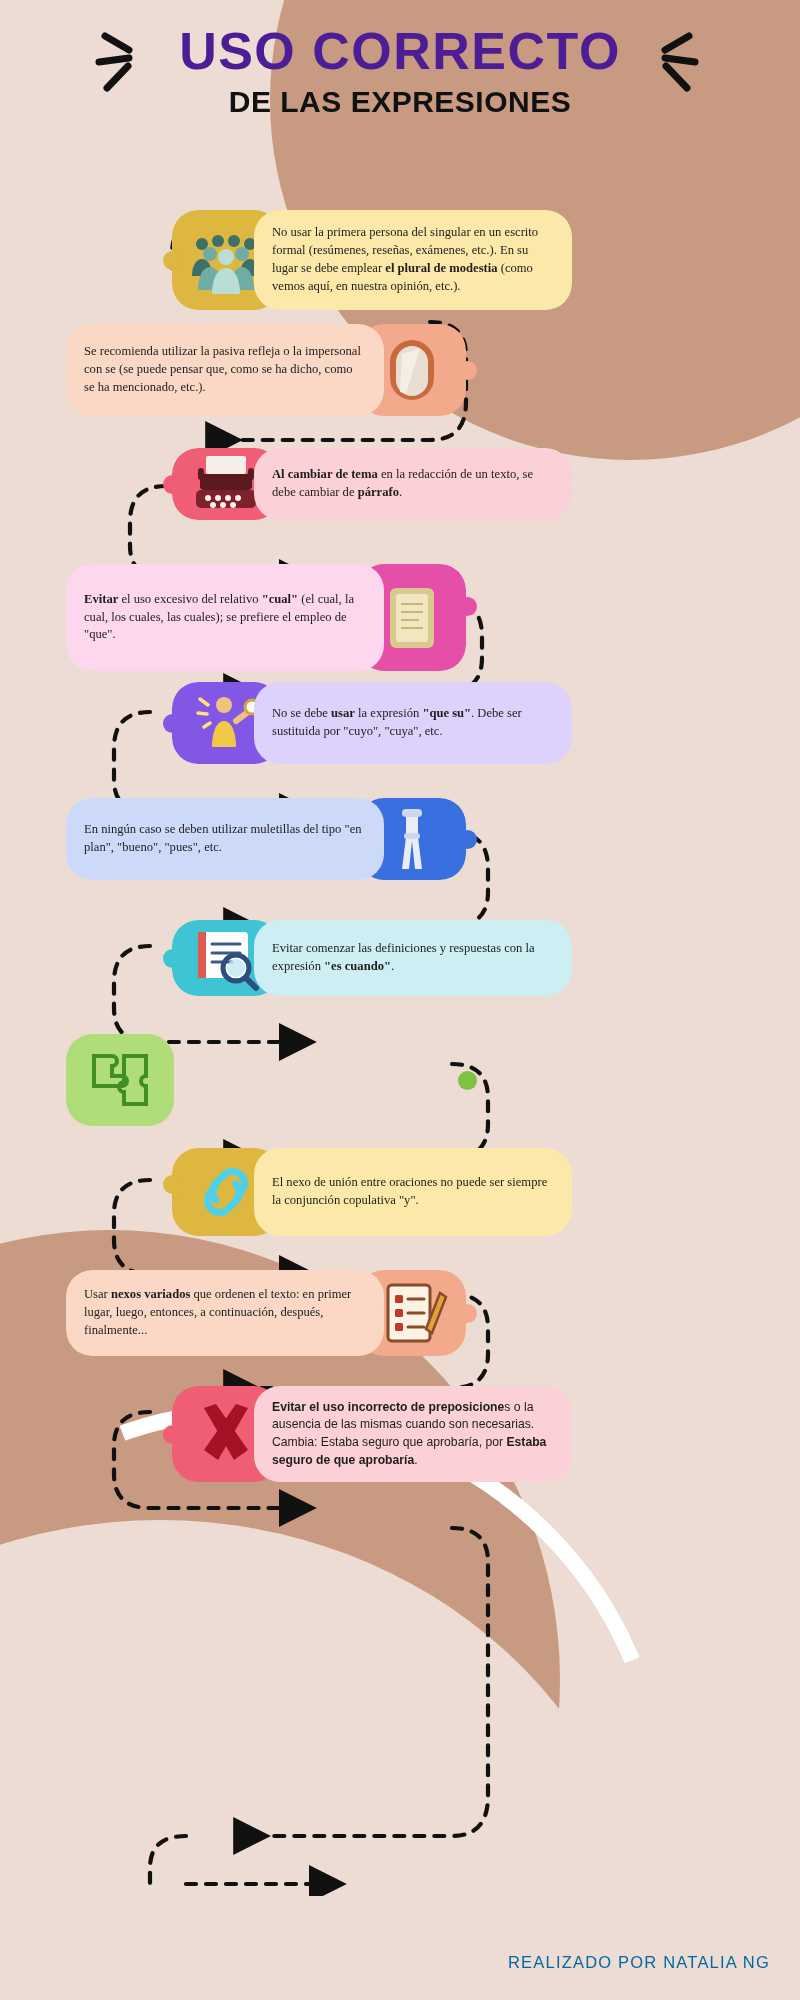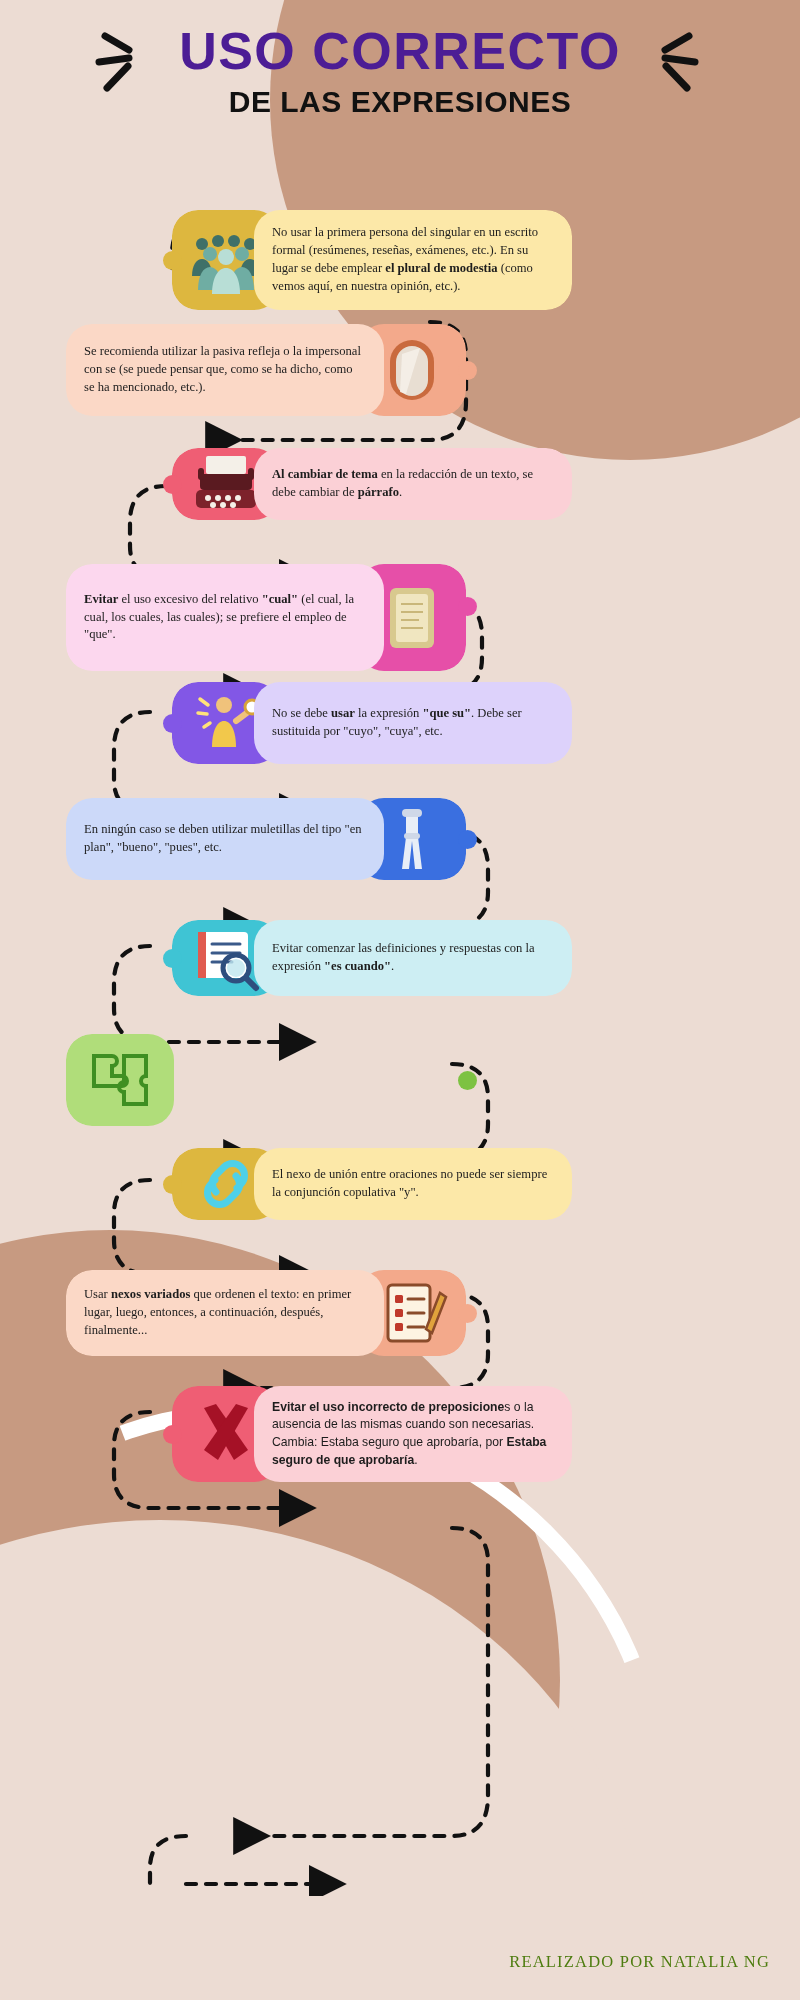--- a/index.html
+++ b/index.html
@@ -103,22 +103,22 @@
 
   
   .node{
     position:absolute;width:19px;height:19px;border-radius:50%;
     z-index:4;
   }
 
   
   .footer{
     position:absolute;right:30px;bottom:28px;
-    font-family:Liberation Serif, serif;
-    font-size:16.5px;letter-spacing:1.2px;color:#4d7c0f;margin-top:28px;
+    font-family:Liberation Sans, sans-serif;
+    font-size:16.5px;letter-spacing:1.2px;color:#0369a1;margin-top:28px;
   }
 </style>
 </head>
 <body>
 
 <div id="page">
 
   <div class="bg-blob-top"></div>
   <div class="bg-blob-bottom"></div>
   <div class="bg-blob-mask"></div>
@@ -330,21 +330,21 @@
           <div class="icon-pane" style="background: rgb(176, 221, 122);">
             <svg width="72" height="72" viewBox="0 0 72 72">
               <g fill="none" stroke="#3f8f22" stroke-width="4">
         <path d="M10 12 h18 a5 5 0 0 1 0 10 h-0 v10 h10 a5 5 0 0 1 0 10 v0 h-28 z"></path>
         <path d="M40 12 h22 v20 a5 5 0 0 0 0 10 v18 h-22 v-12 a5 5 0 0 1 0-10 z"></path>
               </g>
             </svg>
           </div>
         </div>
         <div class="node" style="background: rgb(125, 194, 66); top: 875px; left: 458px;"></div>
-        <div class="card right" style="top: 952px; height: 72px;">
+        <div class="card right" style="top: 952px; height: 88px;">
           <div class="icon-pane" style="background: rgb(221, 183, 63);">
             <svg width="72" height="72" viewBox="0 0 72 72">
               <g fill="none" stroke="#4fd0e8" stroke-width="7" stroke-linecap="round">
         <path d="M26 44 a12 12 0 0 1 0-17 l8-8 a12 12 0 0 1 17 17 l-4 4"></path>
         <path d="M46 28 a12 12 0 0 1 0 17 l-8 8 a12 12 0 0 1-17-17 l4-4"></path>
               </g>
             </svg>
           </div>
           <div class="body-pane" style="background: rgb(252, 232, 168);">
             <div class="card-text">El nexo de unión entre oraciones no puede ser siempre la conjunción copulativa "y".</div>

